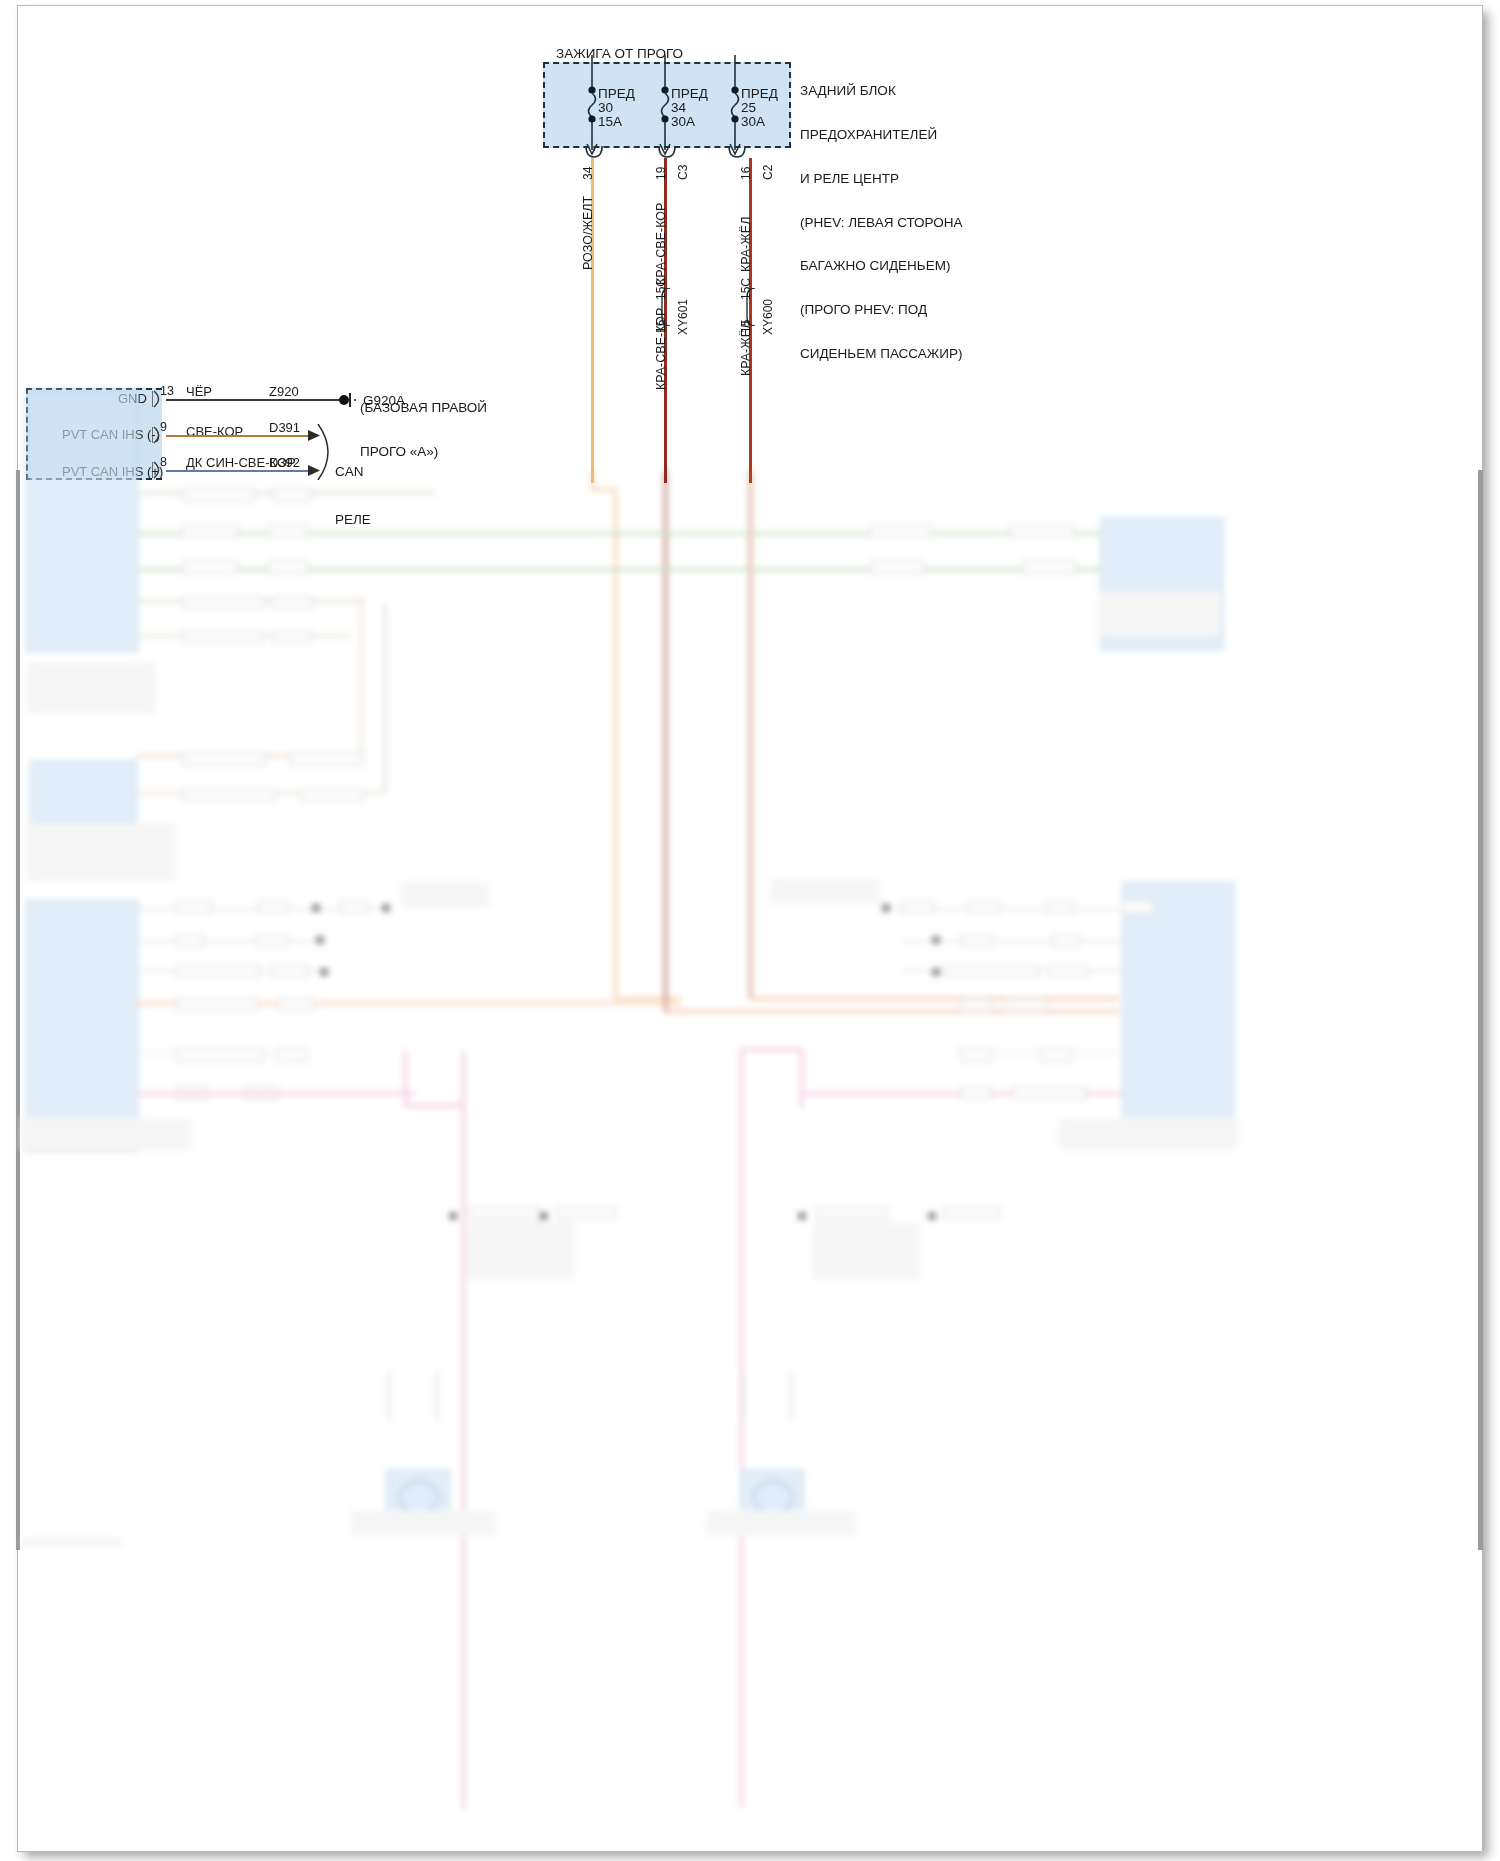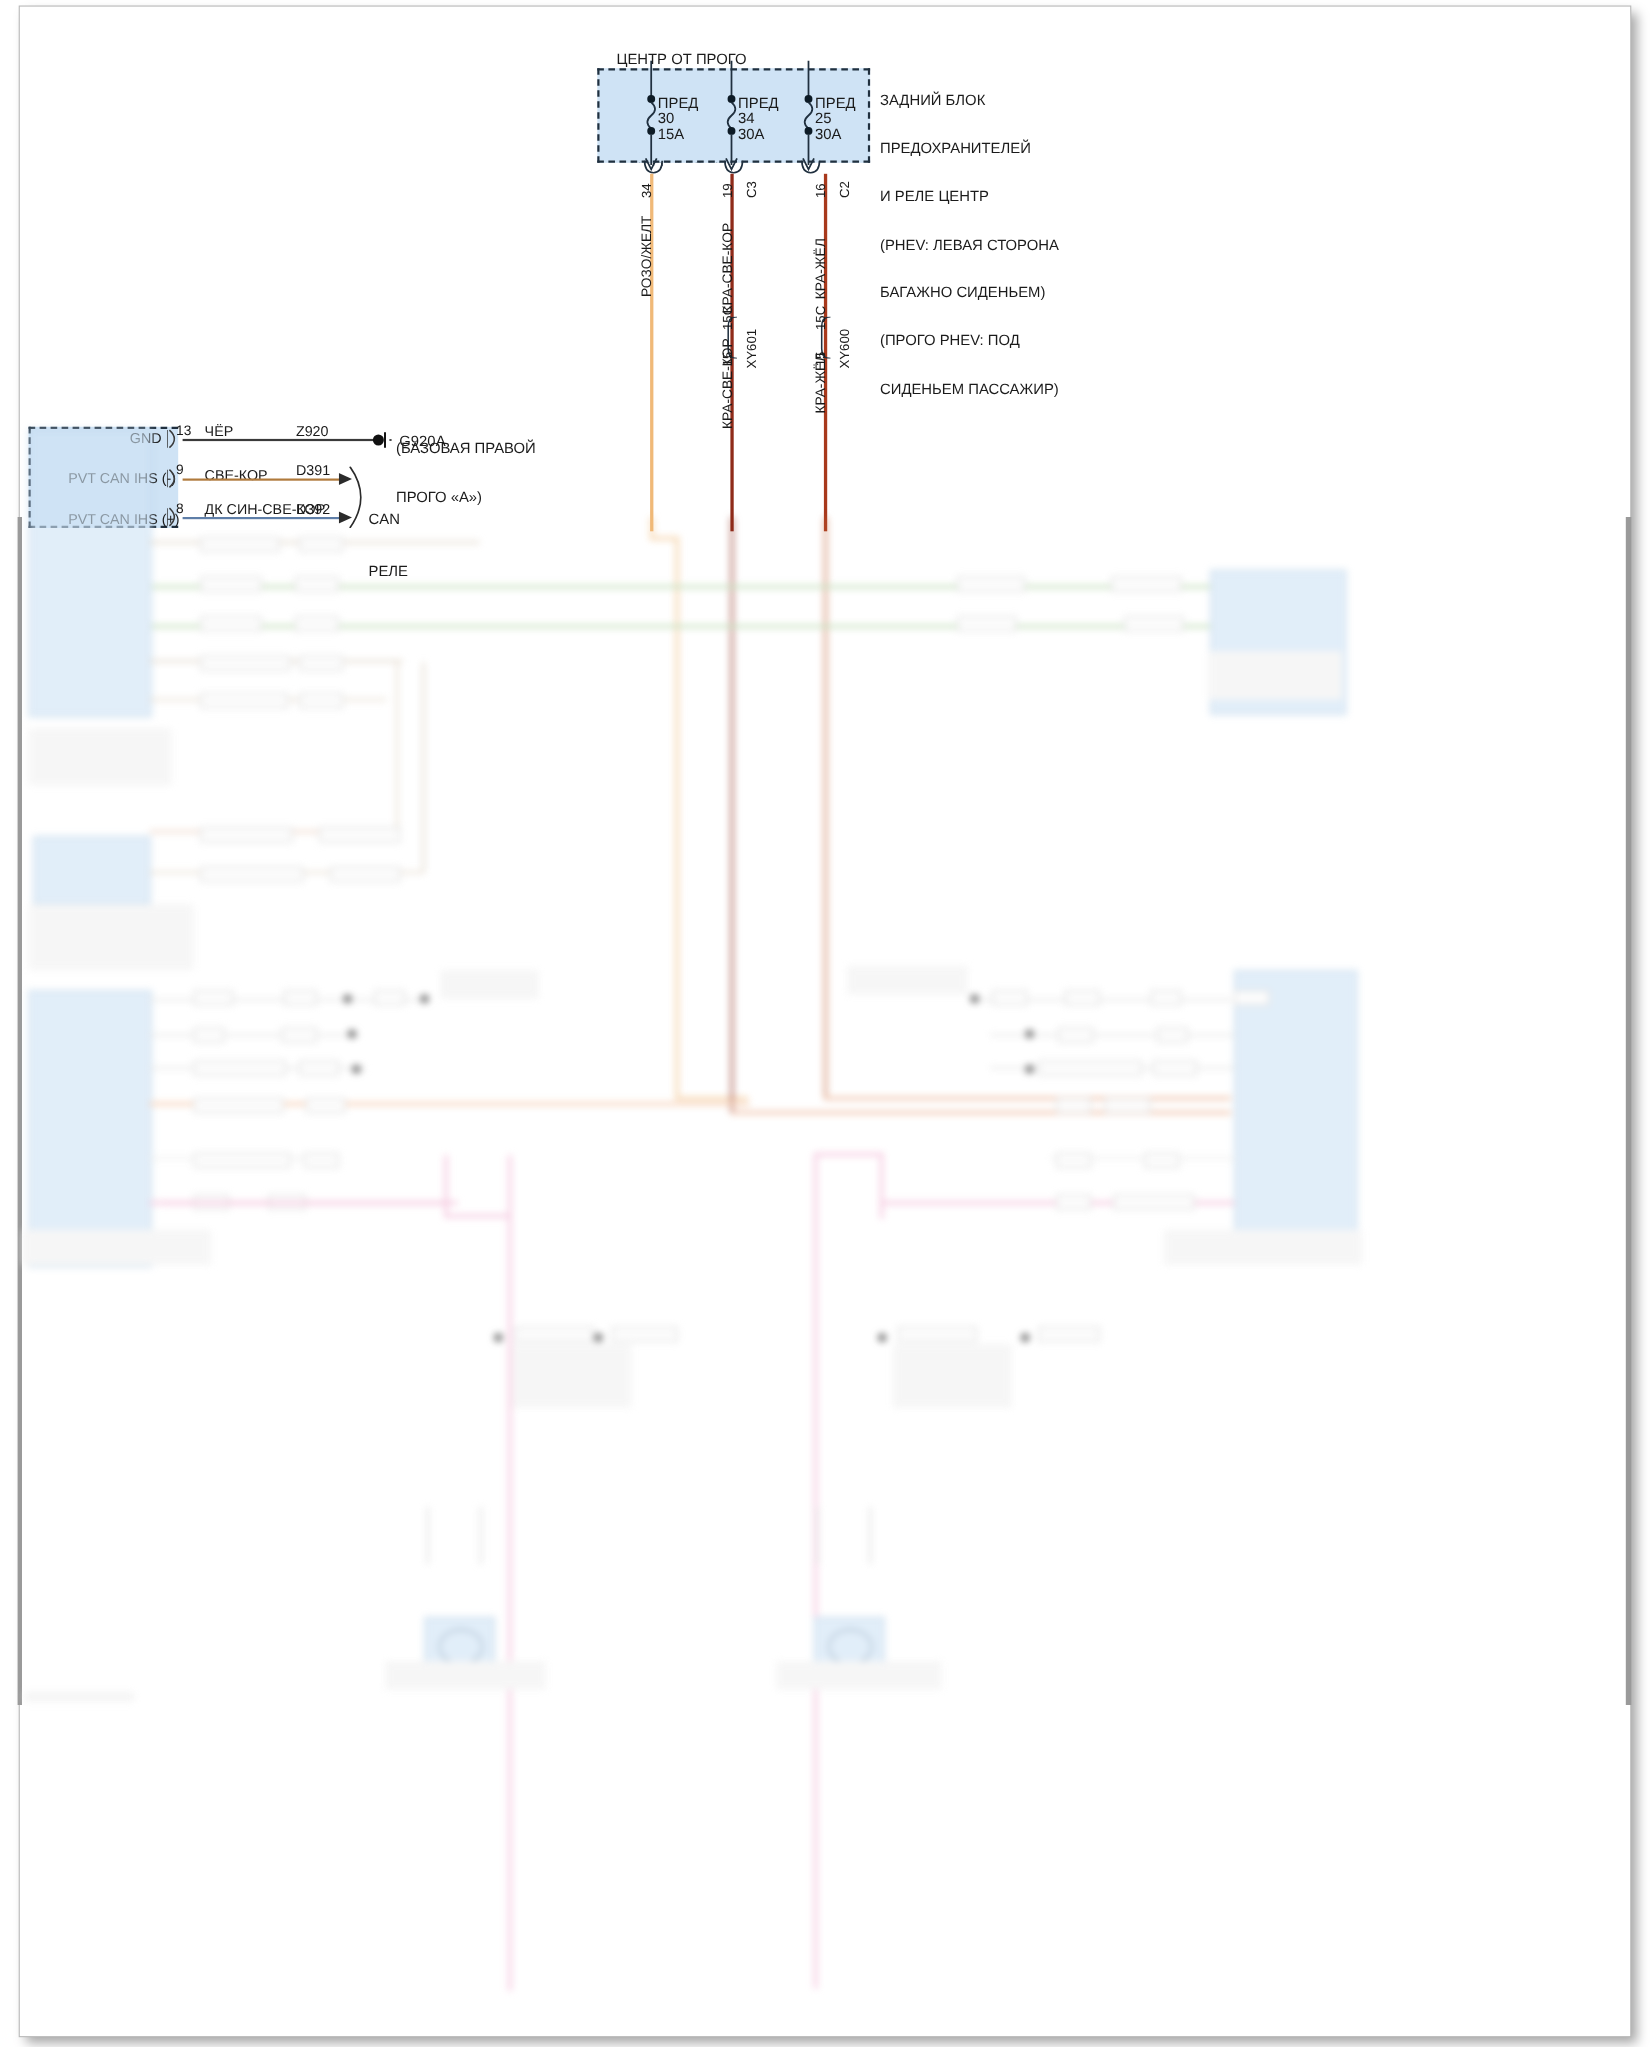--- a/index.html
+++ b/index.html
@@ -58,21 +58,21 @@
   #leftedge{position:absolute;left:16px;top:470px;width:4px;height:1080px;background:#9a9a9a;}
 </style>
 </head>
 <body>
 
 <div id="page">
   <div id="frame"></div>
   <div id="sheet">
 
     <div class="t tc" style="left:532px;top:16px;width:175px;">
-      <div>ЦЕНТР ОТ ПРОГО</div>
+      <div>ЗАЖИГА ОТ ПРОГО</div>
       <div>ЗАЖИГА 1 РЕЛЕ</div>
       <div>ПОД НАПРЯЖ</div>
     </div>
 
     <div class="t tc" style="left:630px;top:31px;width:110px;">
       <div>НАПРЯЖ</div>
       <div>ОТ АККУМ</div>
     </div>
 
     <div class="t tc" style="left:700px;top:31px;width:110px;">

